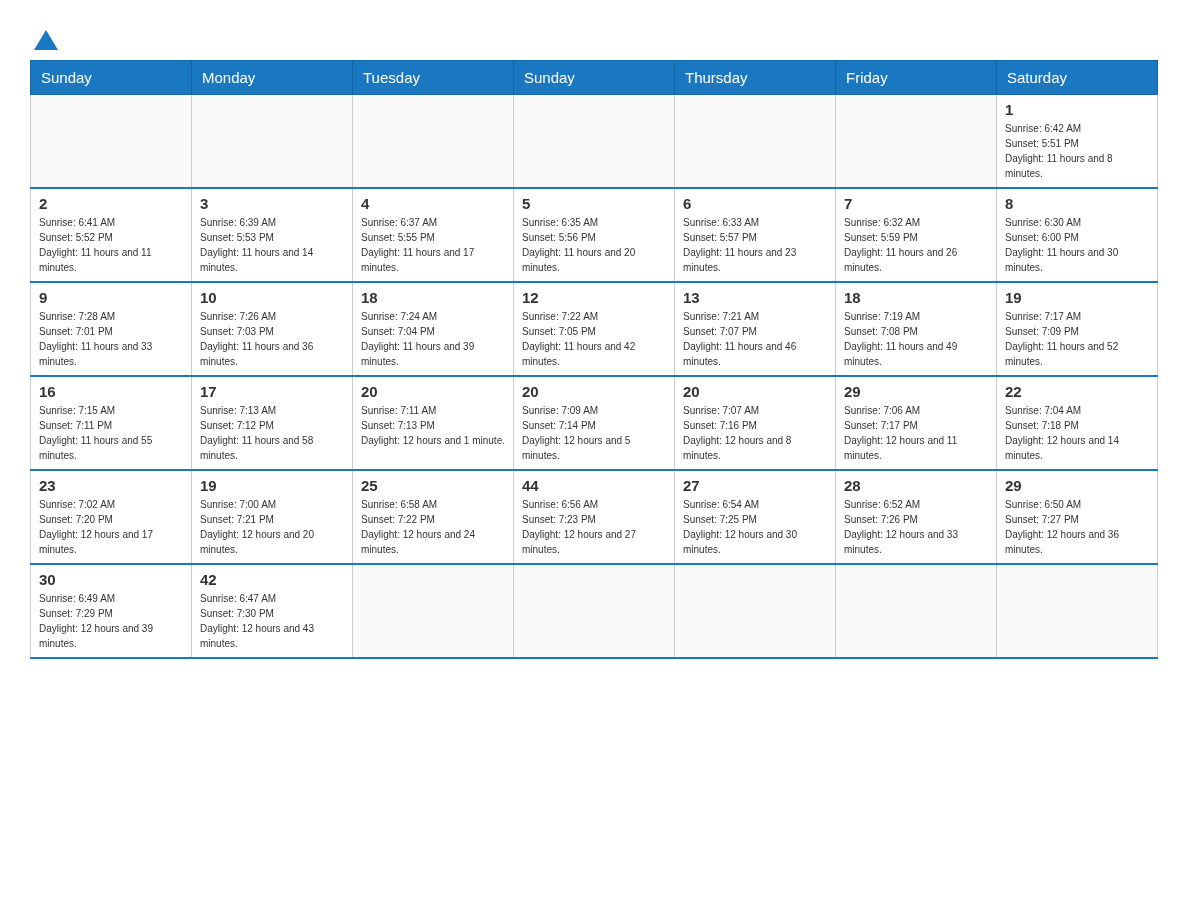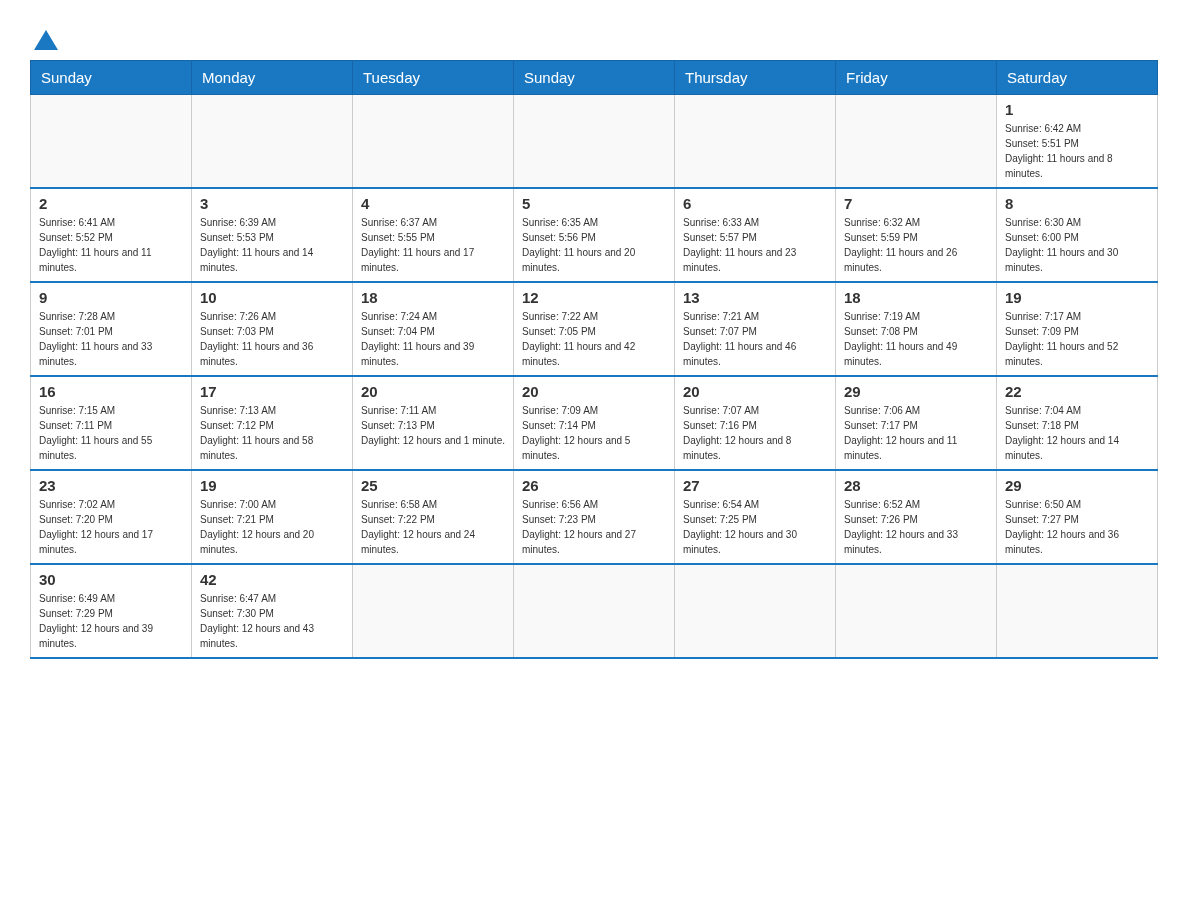--- a/index.html
+++ b/index.html
@@ -239,21 +239,21 @@
         </td>
         <td>
           <span class="day-number">19</span>
           <div class="day-info">Sunrise: 7:00 AM<br>Sunset: 7:21 PM<br>Daylight: 12 hours and 20 minutes.</div>
         </td>
         <td>
           <span class="day-number">25</span>
           <div class="day-info">Sunrise: 6:58 AM<br>Sunset: 7:22 PM<br>Daylight: 12 hours and 24 minutes.</div>
         </td>
         <td>
-          <span class="day-number">26</span>
+          <span class="day-number">44</span>
           <div class="day-info">Sunrise: 6:56 AM<br>Sunset: 7:23 PM<br>Daylight: 12 hours and 27 minutes.</div>
         </td>
         <td>
           <span class="day-number">27</span>
           <div class="day-info">Sunrise: 6:54 AM<br>Sunset: 7:25 PM<br>Daylight: 12 hours and 30 minutes.</div>
         </td>
         <td>
           <span class="day-number">28</span>
           <div class="day-info">Sunrise: 6:52 AM<br>Sunset: 7:26 PM<br>Daylight: 12 hours and 33 minutes.</div>
         </td>

